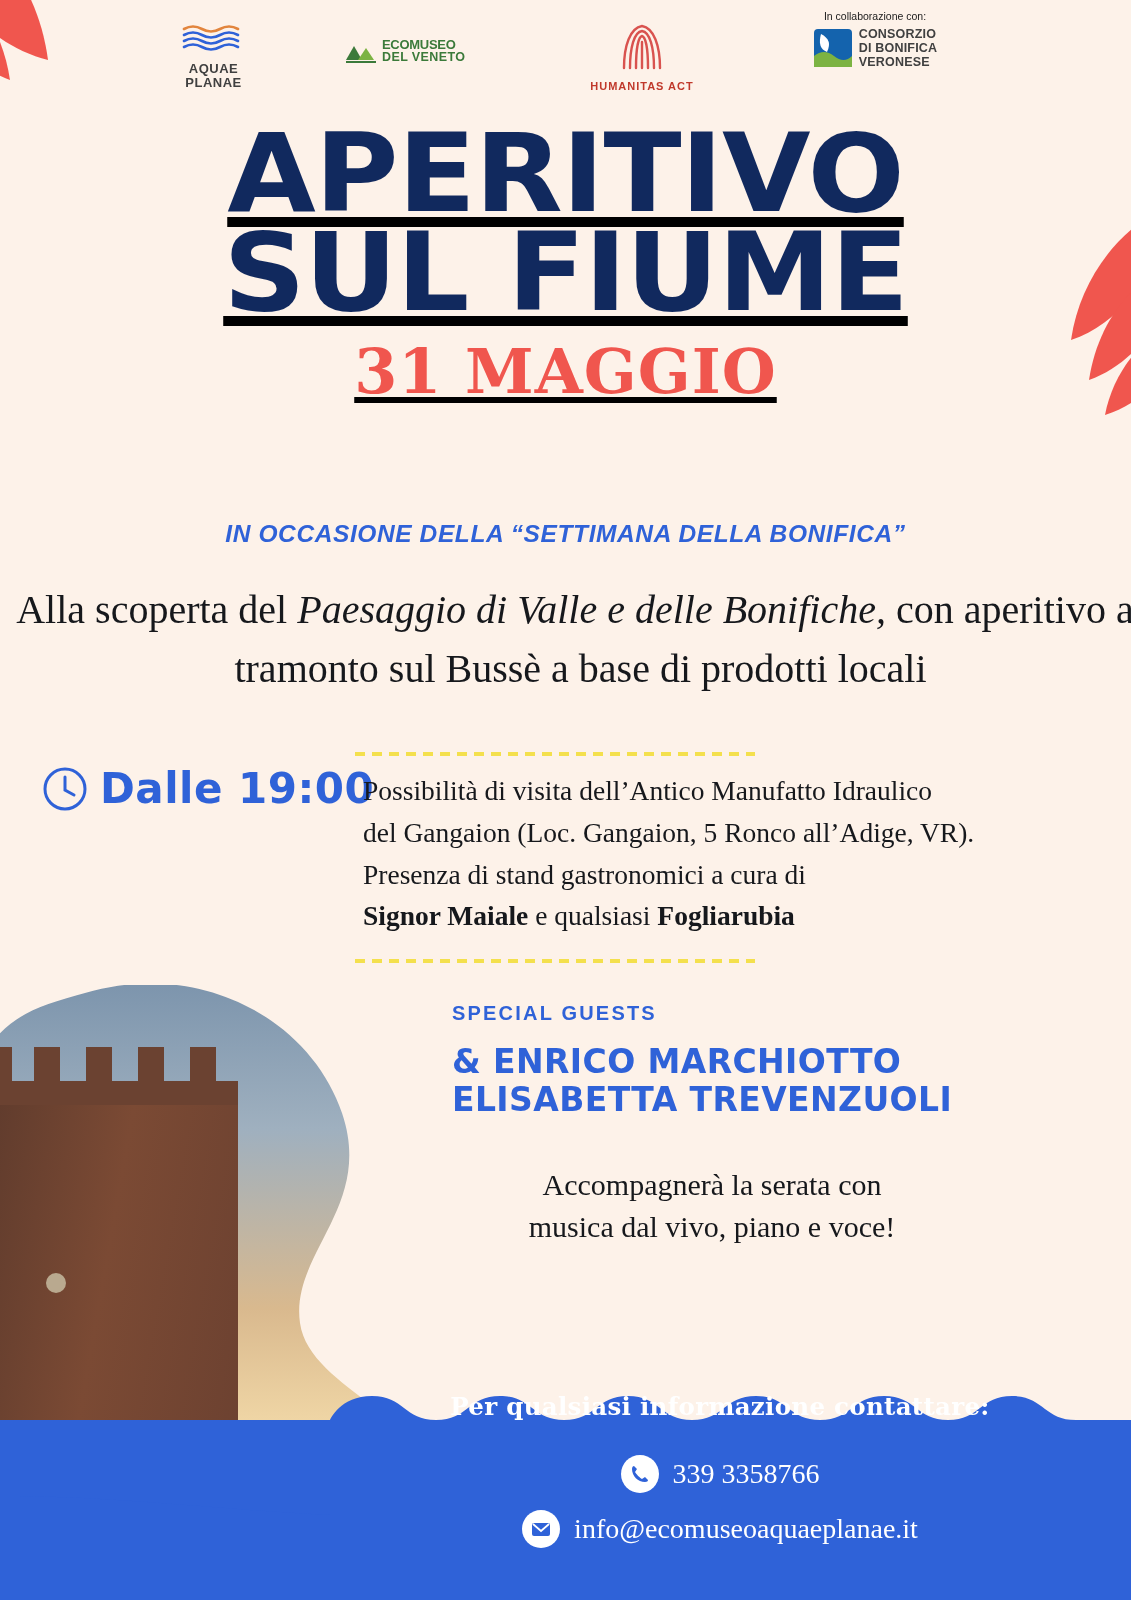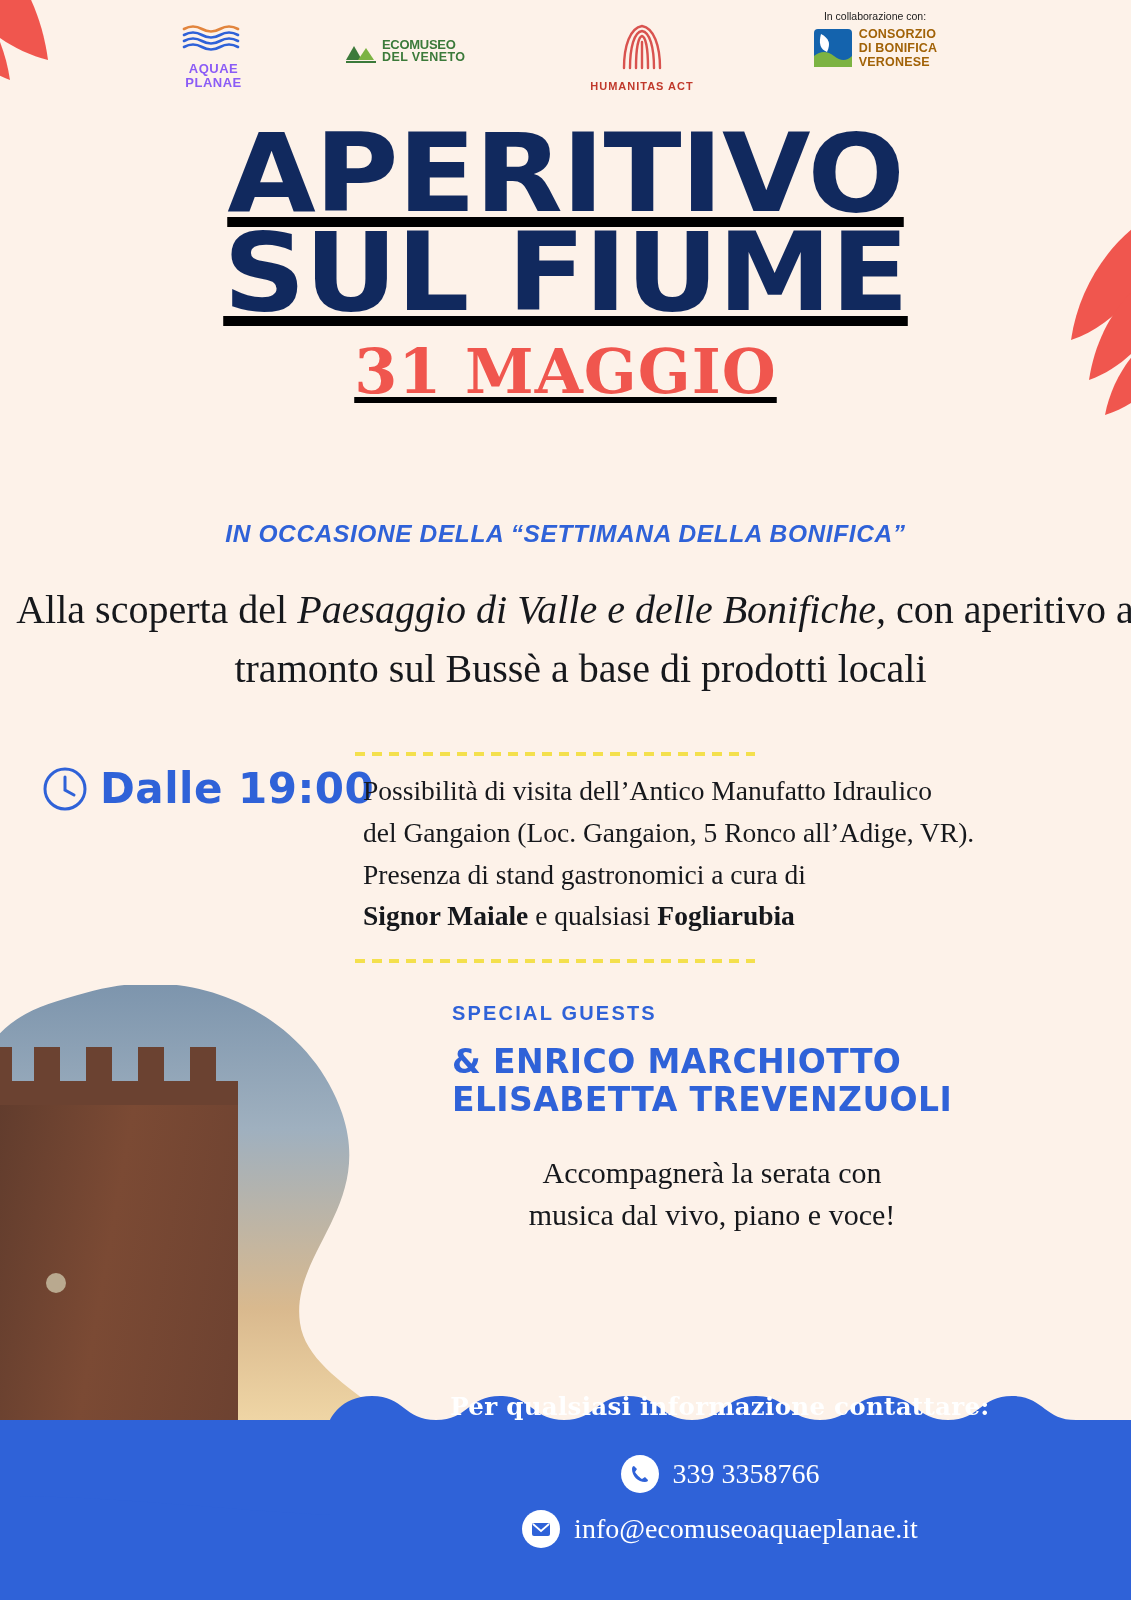--- a/index.html
+++ b/index.html
@@ -20,39 +20,39 @@
     position:absolute; top:8px; left:0; width:100%;
     height:110px;
     display:flex; align-items:flex-start; justify-content:center;
     gap:78px;
   }
   .logo { text-align:center; }
 
   .logo-aquae { width:105px; padding-top:16px; }
   .aq-wave { width:72px; height:30px; margin:0 auto 4px; }
   .logo-aquae .t1 {
-    font-size:13px; font-weight:bold; color:#8b5cf6; letter-spacing:0.5px; line-height:1.1;
+    font-size:13px; font-weight:bold; color:#404040; letter-spacing:0.5px; line-height:1.1;
   }
 
   .logo-eco { width:160px; padding-top:30px; display:flex; align-items:center; gap:4px; }
   .eco-mark { width:34px; height:26px; flex:0 0 auto; }
   .eco-txt { text-align:left; line-height:1; }
   .eco-txt .a { font-size:13px; font-weight:bold; color:#3b7a3a; letter-spacing:-0.3px; }
   .eco-txt .b { font-size:12.5px; font-weight:bold; color:#3b7a3a; letter-spacing:0.4px; }
 
   .logo-hum { width:120px; padding-top:12px; }
   .hum-mark { width:56px; height:54px; margin:0 auto; }
   .hum-txt { font-size:11px; font-weight:bold; color:#c0392b; letter-spacing:1px; margin-top:2px; }
 
   .logo-cons { width:190px; padding-top:2px; }
   .cons-top { font-size:10.5px; color:#1b1b1b; margin-bottom:5px; }
   .cons-row { display:flex; align-items:center; justify-content:center; gap:6px; }
   .cons-mark { width:40px; height:40px; flex:0 0 auto; }
   .cons-txt { text-align:left; line-height:1.12; }
-  .cons-txt div { font-size:12.5px; font-weight:bold; color:#a16207; letter-spacing:0.2px; }
+  .cons-txt div { font-size:12.5px; font-weight:bold; color:#404040; letter-spacing:0.2px; }
 
   
   .title-wrap { position:absolute; top:124px; left:0; width:100%; text-align:center;text-decoration:underline; }
   .title {
     font-family:"DejaVu Sans", sans-serif;
     font-weight:bold;
     color:#11295e;
     font-size:108px;
     line-height:0.92;
     letter-spacing:-1px;
@@ -122,21 +122,21 @@
   .guests-kicker {
     color:#2f62d8; font-size:20px; font-weight:bold; letter-spacing:2.2px;
   }
   .guests-names {
     margin-top:18px;
     font-family:"DejaVu Sans", sans-serif;
     color:#2f62d8; font-weight:bold;
     font-size:33px; line-height:1.16; letter-spacing:0.4px;
   }
   .guests-desc {
-    margin-top:32px;
+    margin-top:44px;
     font-family:"Liberation Serif", serif;
     font-size:30px; line-height:1.42; color:#16181c;
     text-align:center; padding-right:120px;
   }
 
   
   .photo-blob {
     position:absolute; left:-10px; top:985px; width:460px; height:625px;
     overflow:hidden;
   }

